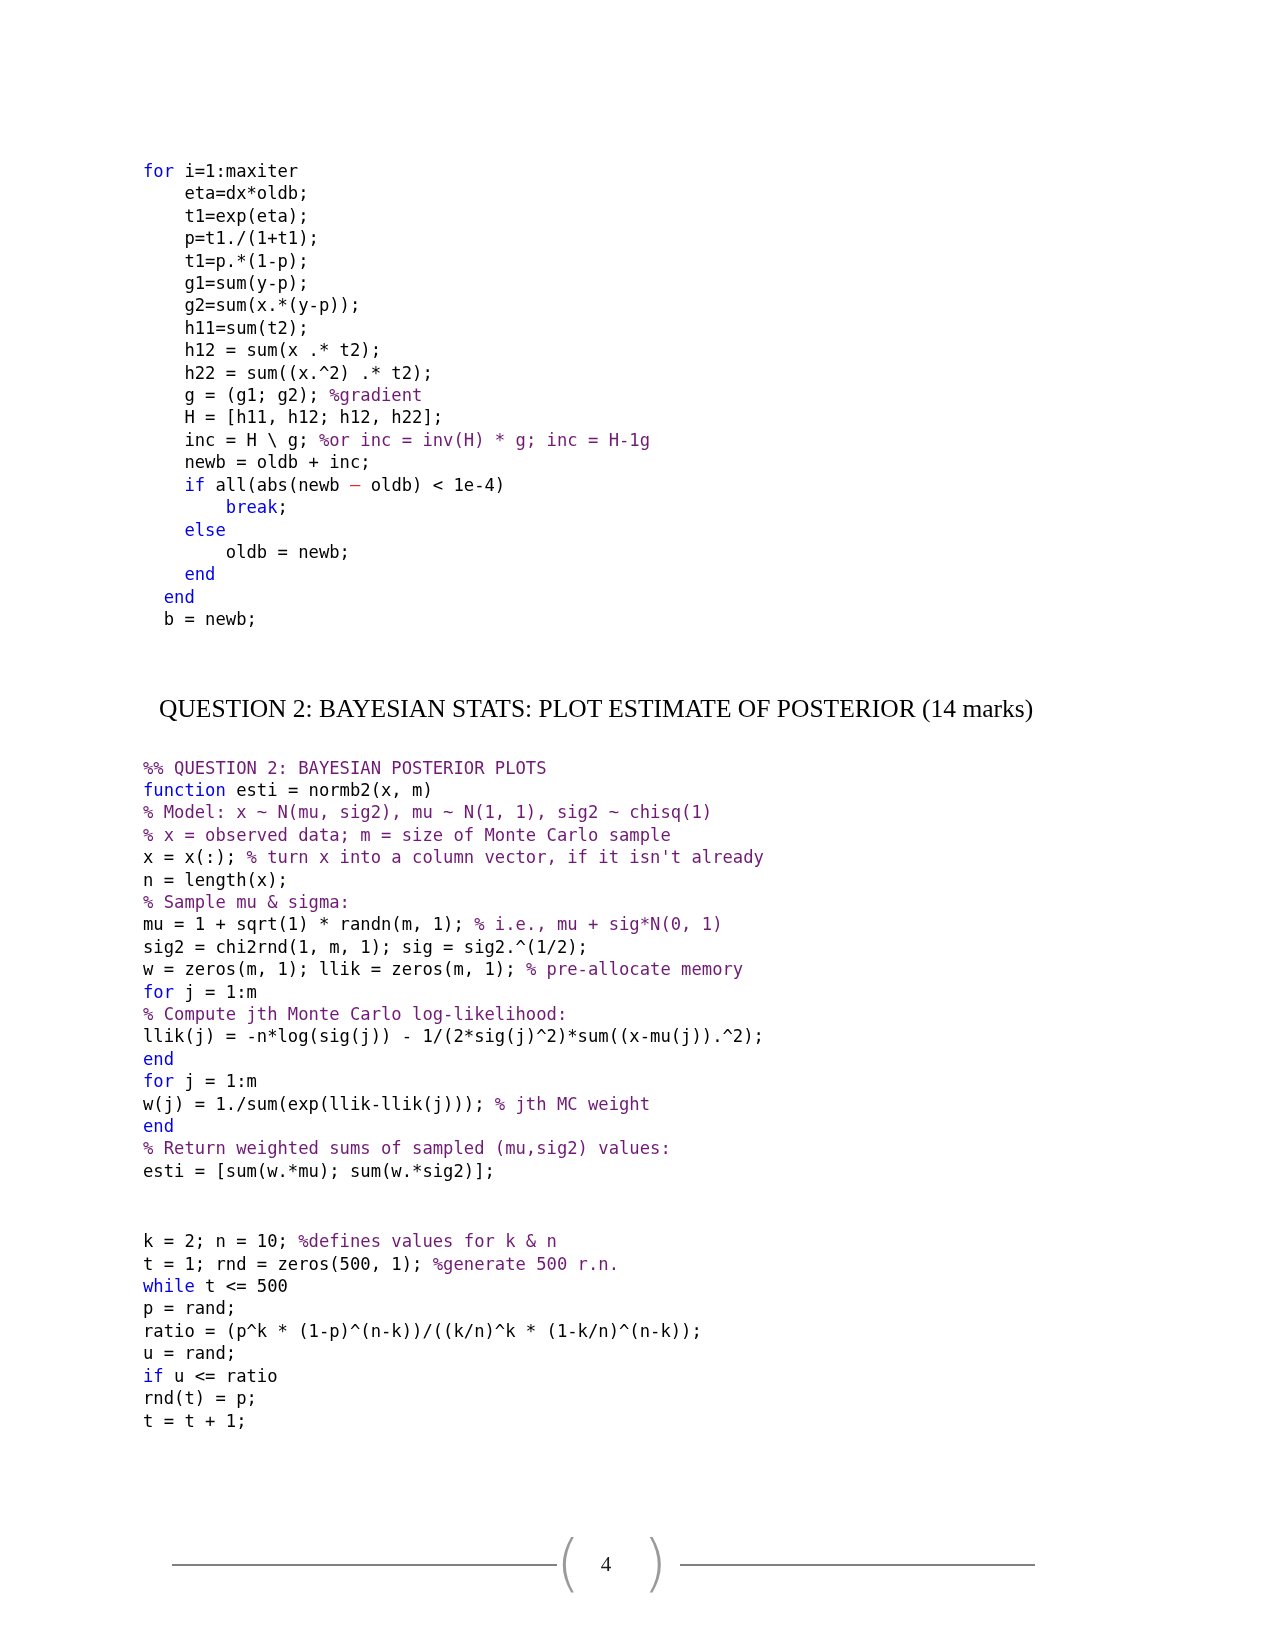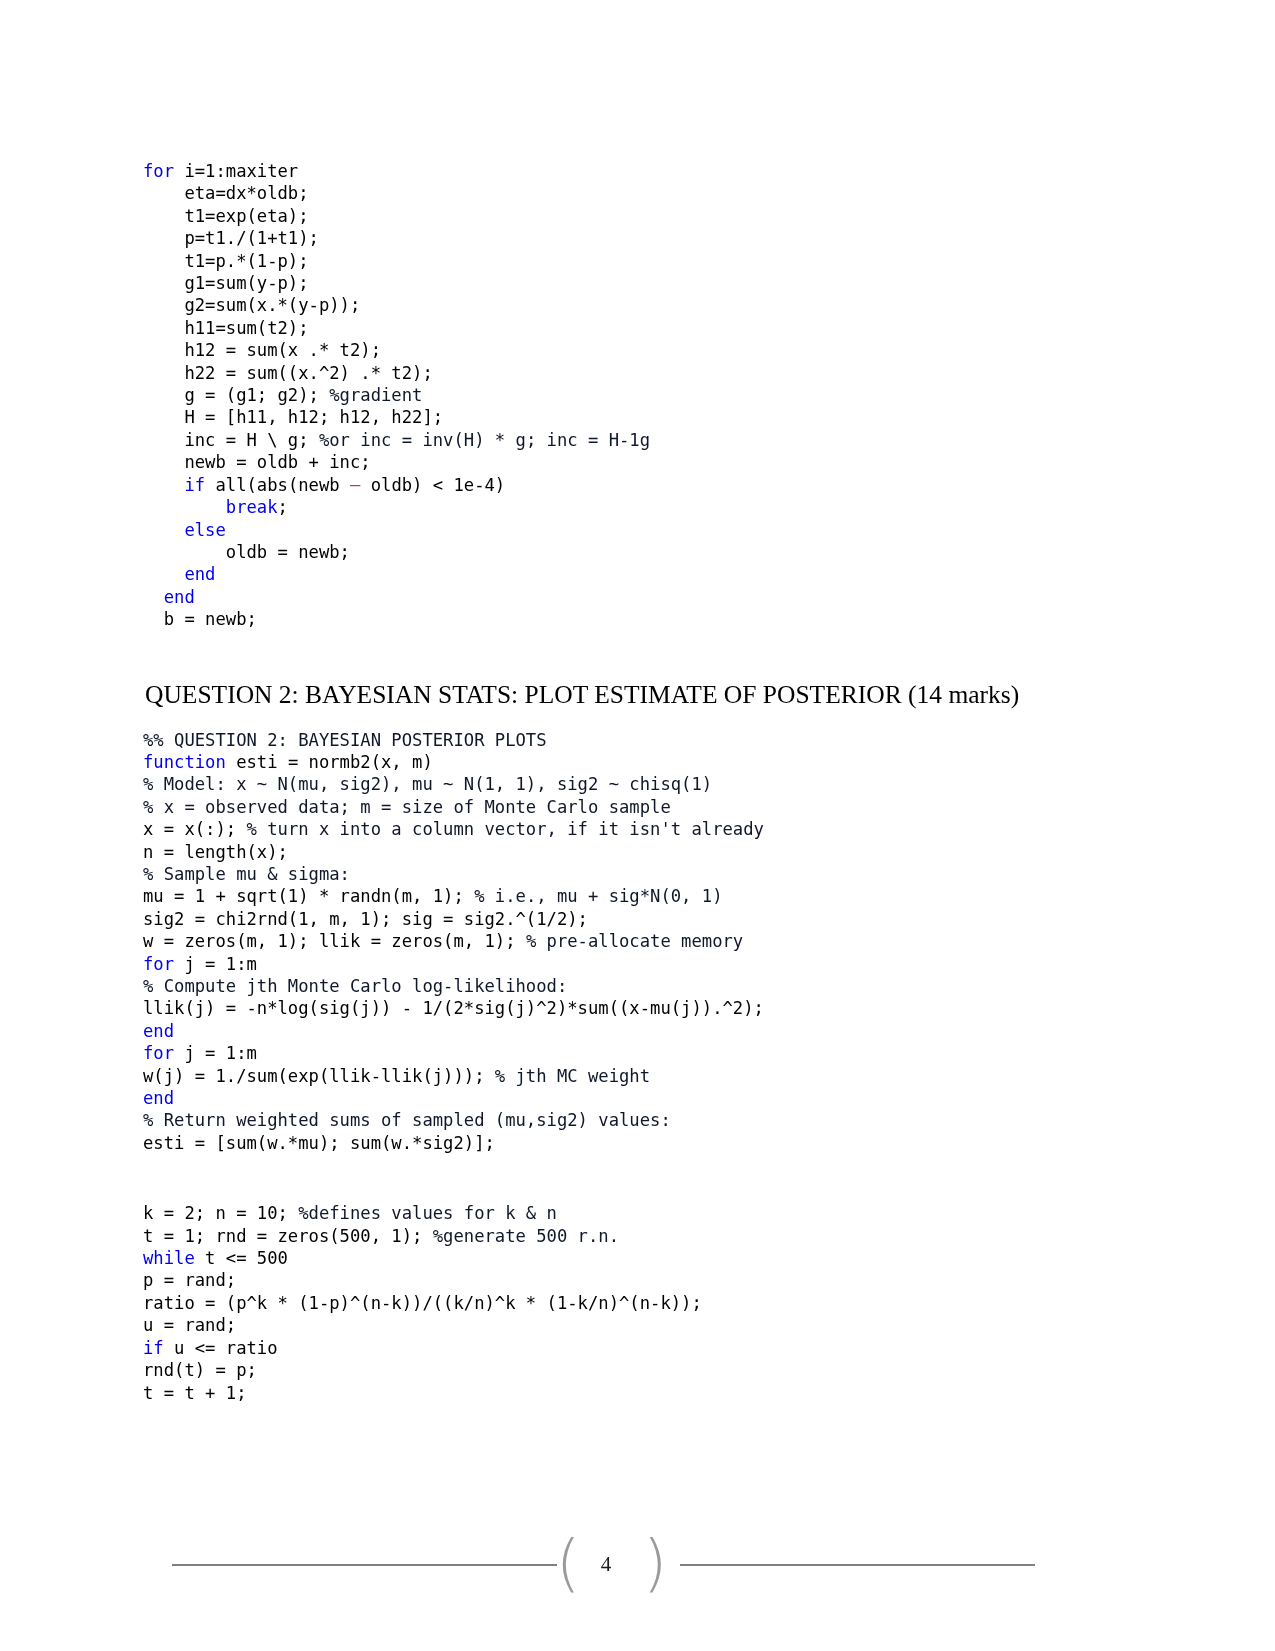--- a/index.html
+++ b/index.html
@@ -38,31 +38,31 @@
     line-height: 22.4px;
     color: #000000;
     white-space: pre;
     letter-spacing: 0px;
   }
   .code-line {
     white-space: pre;
     min-height: 22.4px;
   }
   .kw       { color: #0000ec; }
-  .cm       { color: #0f172a; }
+  .cm       { color: #701a75; }
   .op-red   { color: #e8282e; }
 
   
   .q-heading {
     font-family: "Liberation Serif", serif;
     font-size: 25.5px;
     line-height: 30px;
     color: #000000;
     font-weight: normal;
-    margin: 2px;
+    margin: 16px;
     white-space: pre;
   }
 
   .gap-before-heading { height: 47px; }
   .gap-after-heading  { height: 17px; }
   .gap-block          { height: 24px; }
 
   
   .footer {
     position: absolute;

